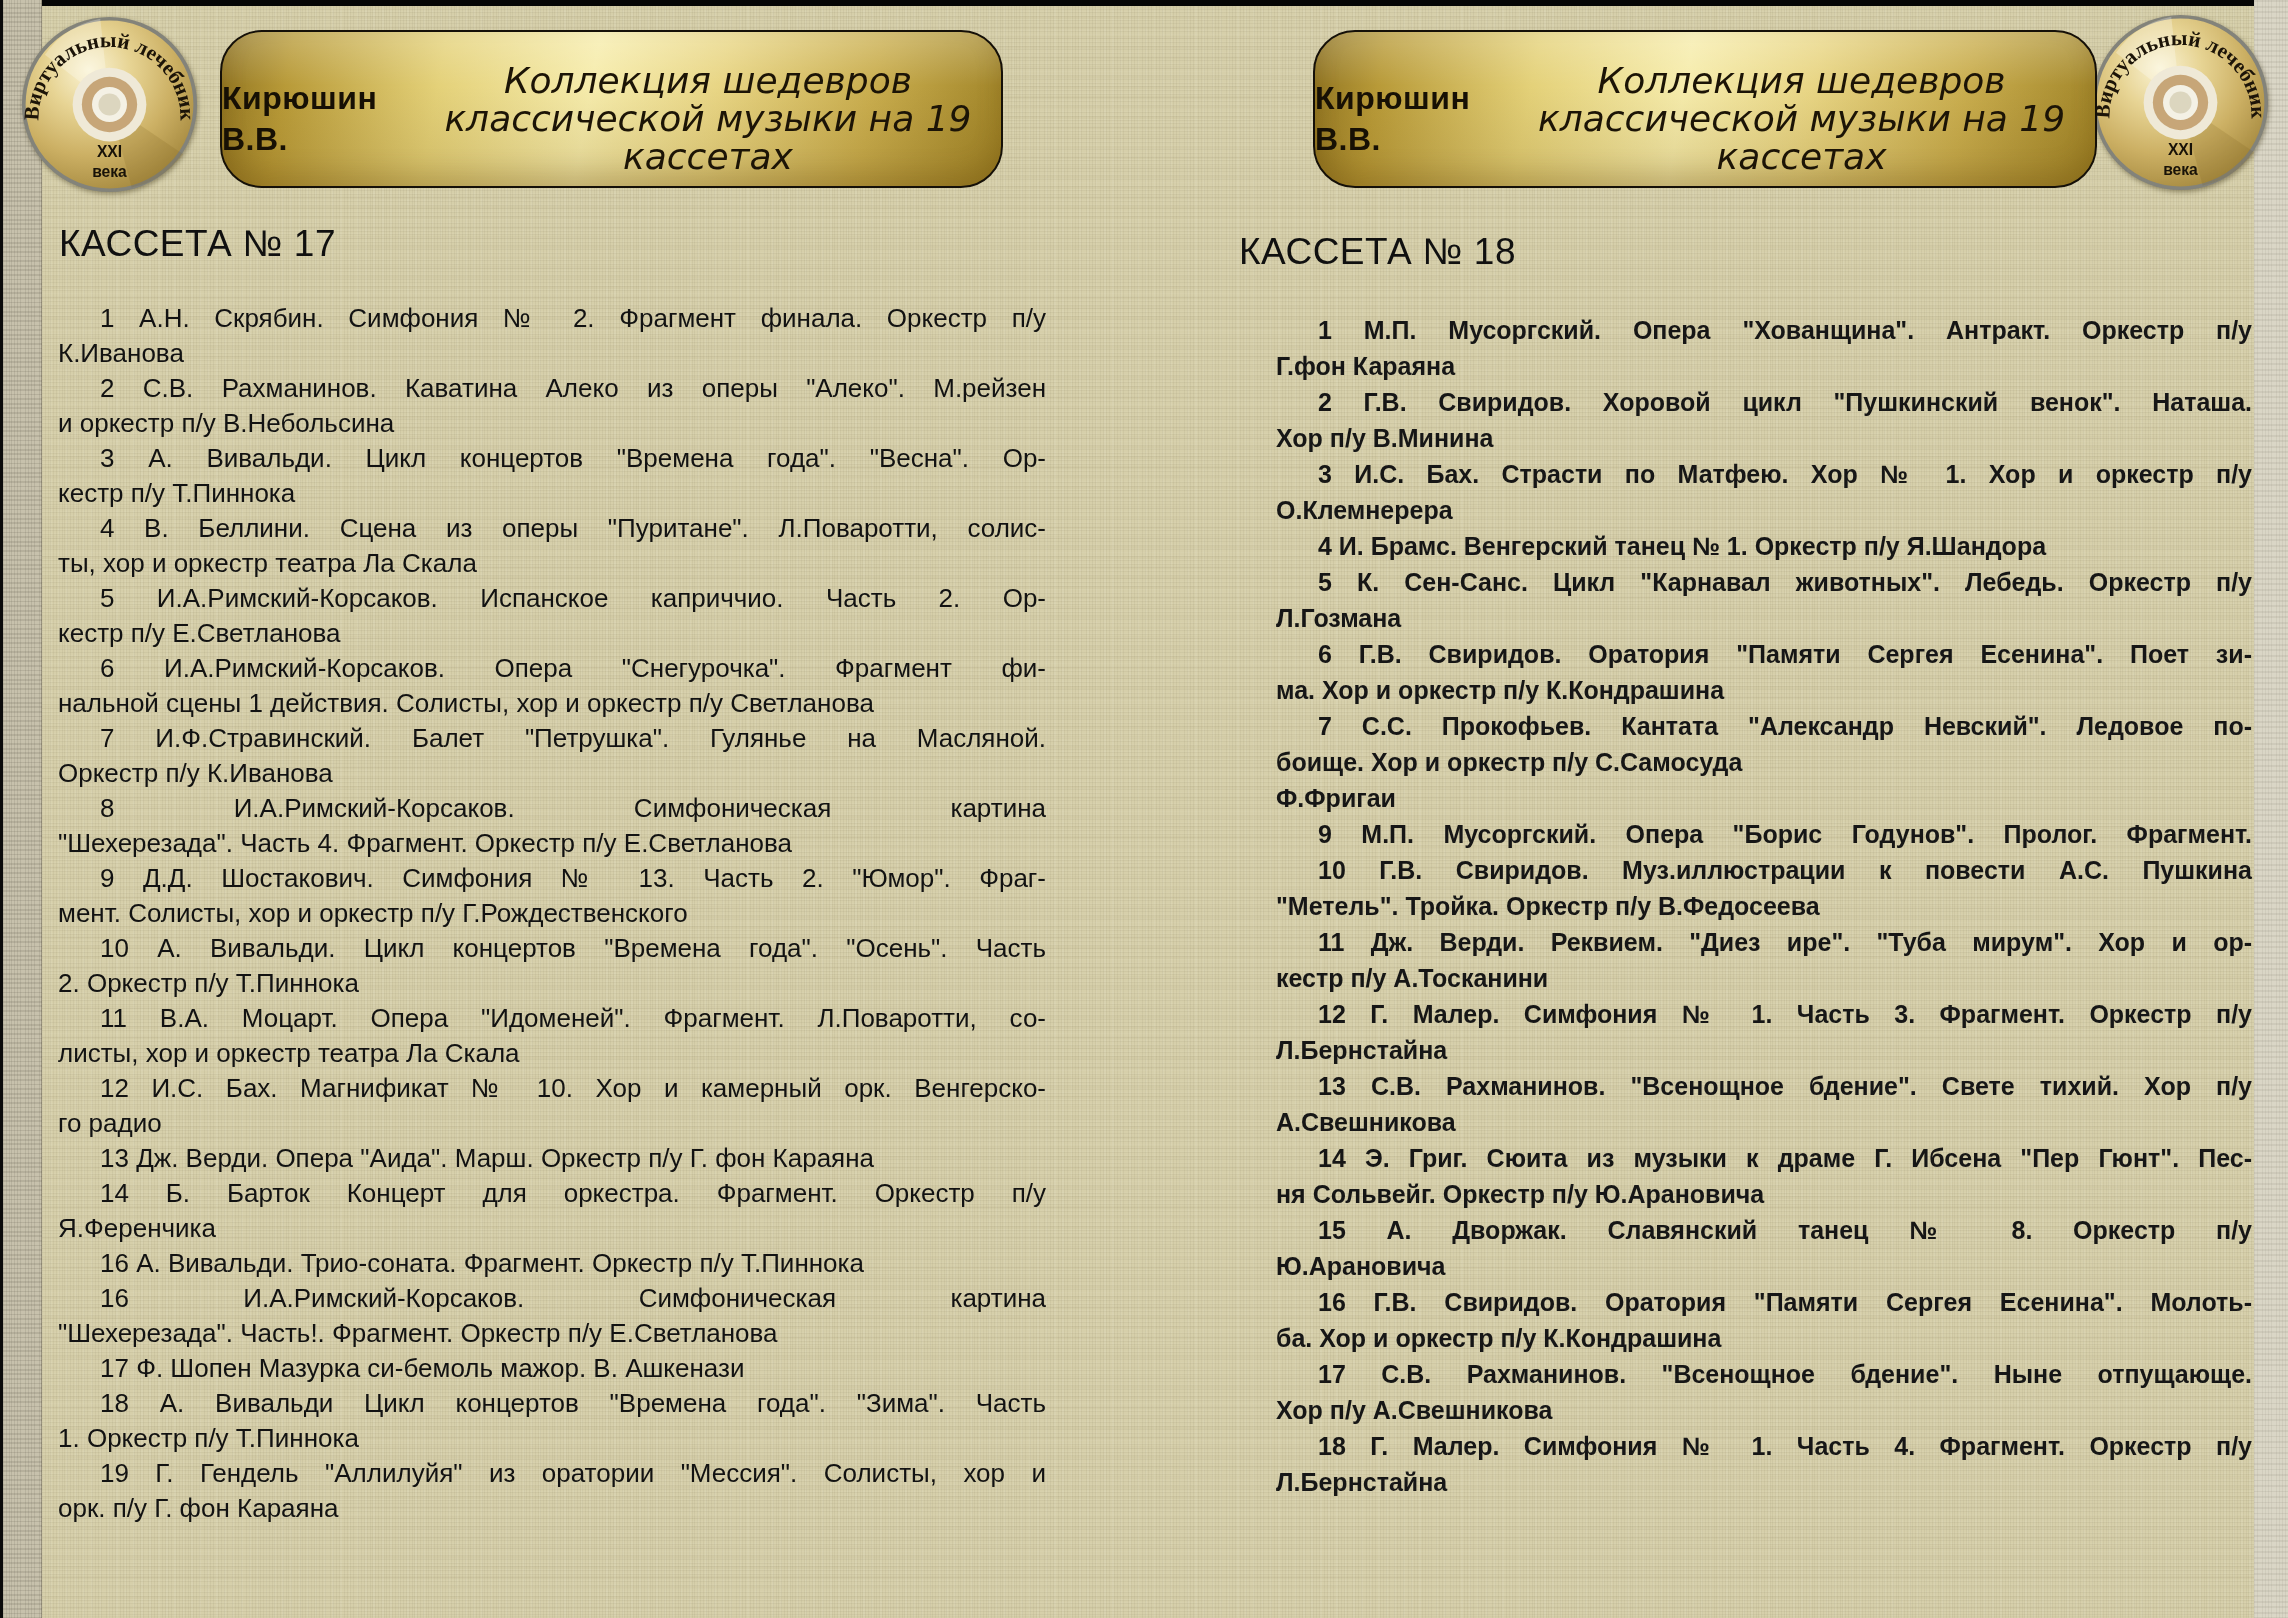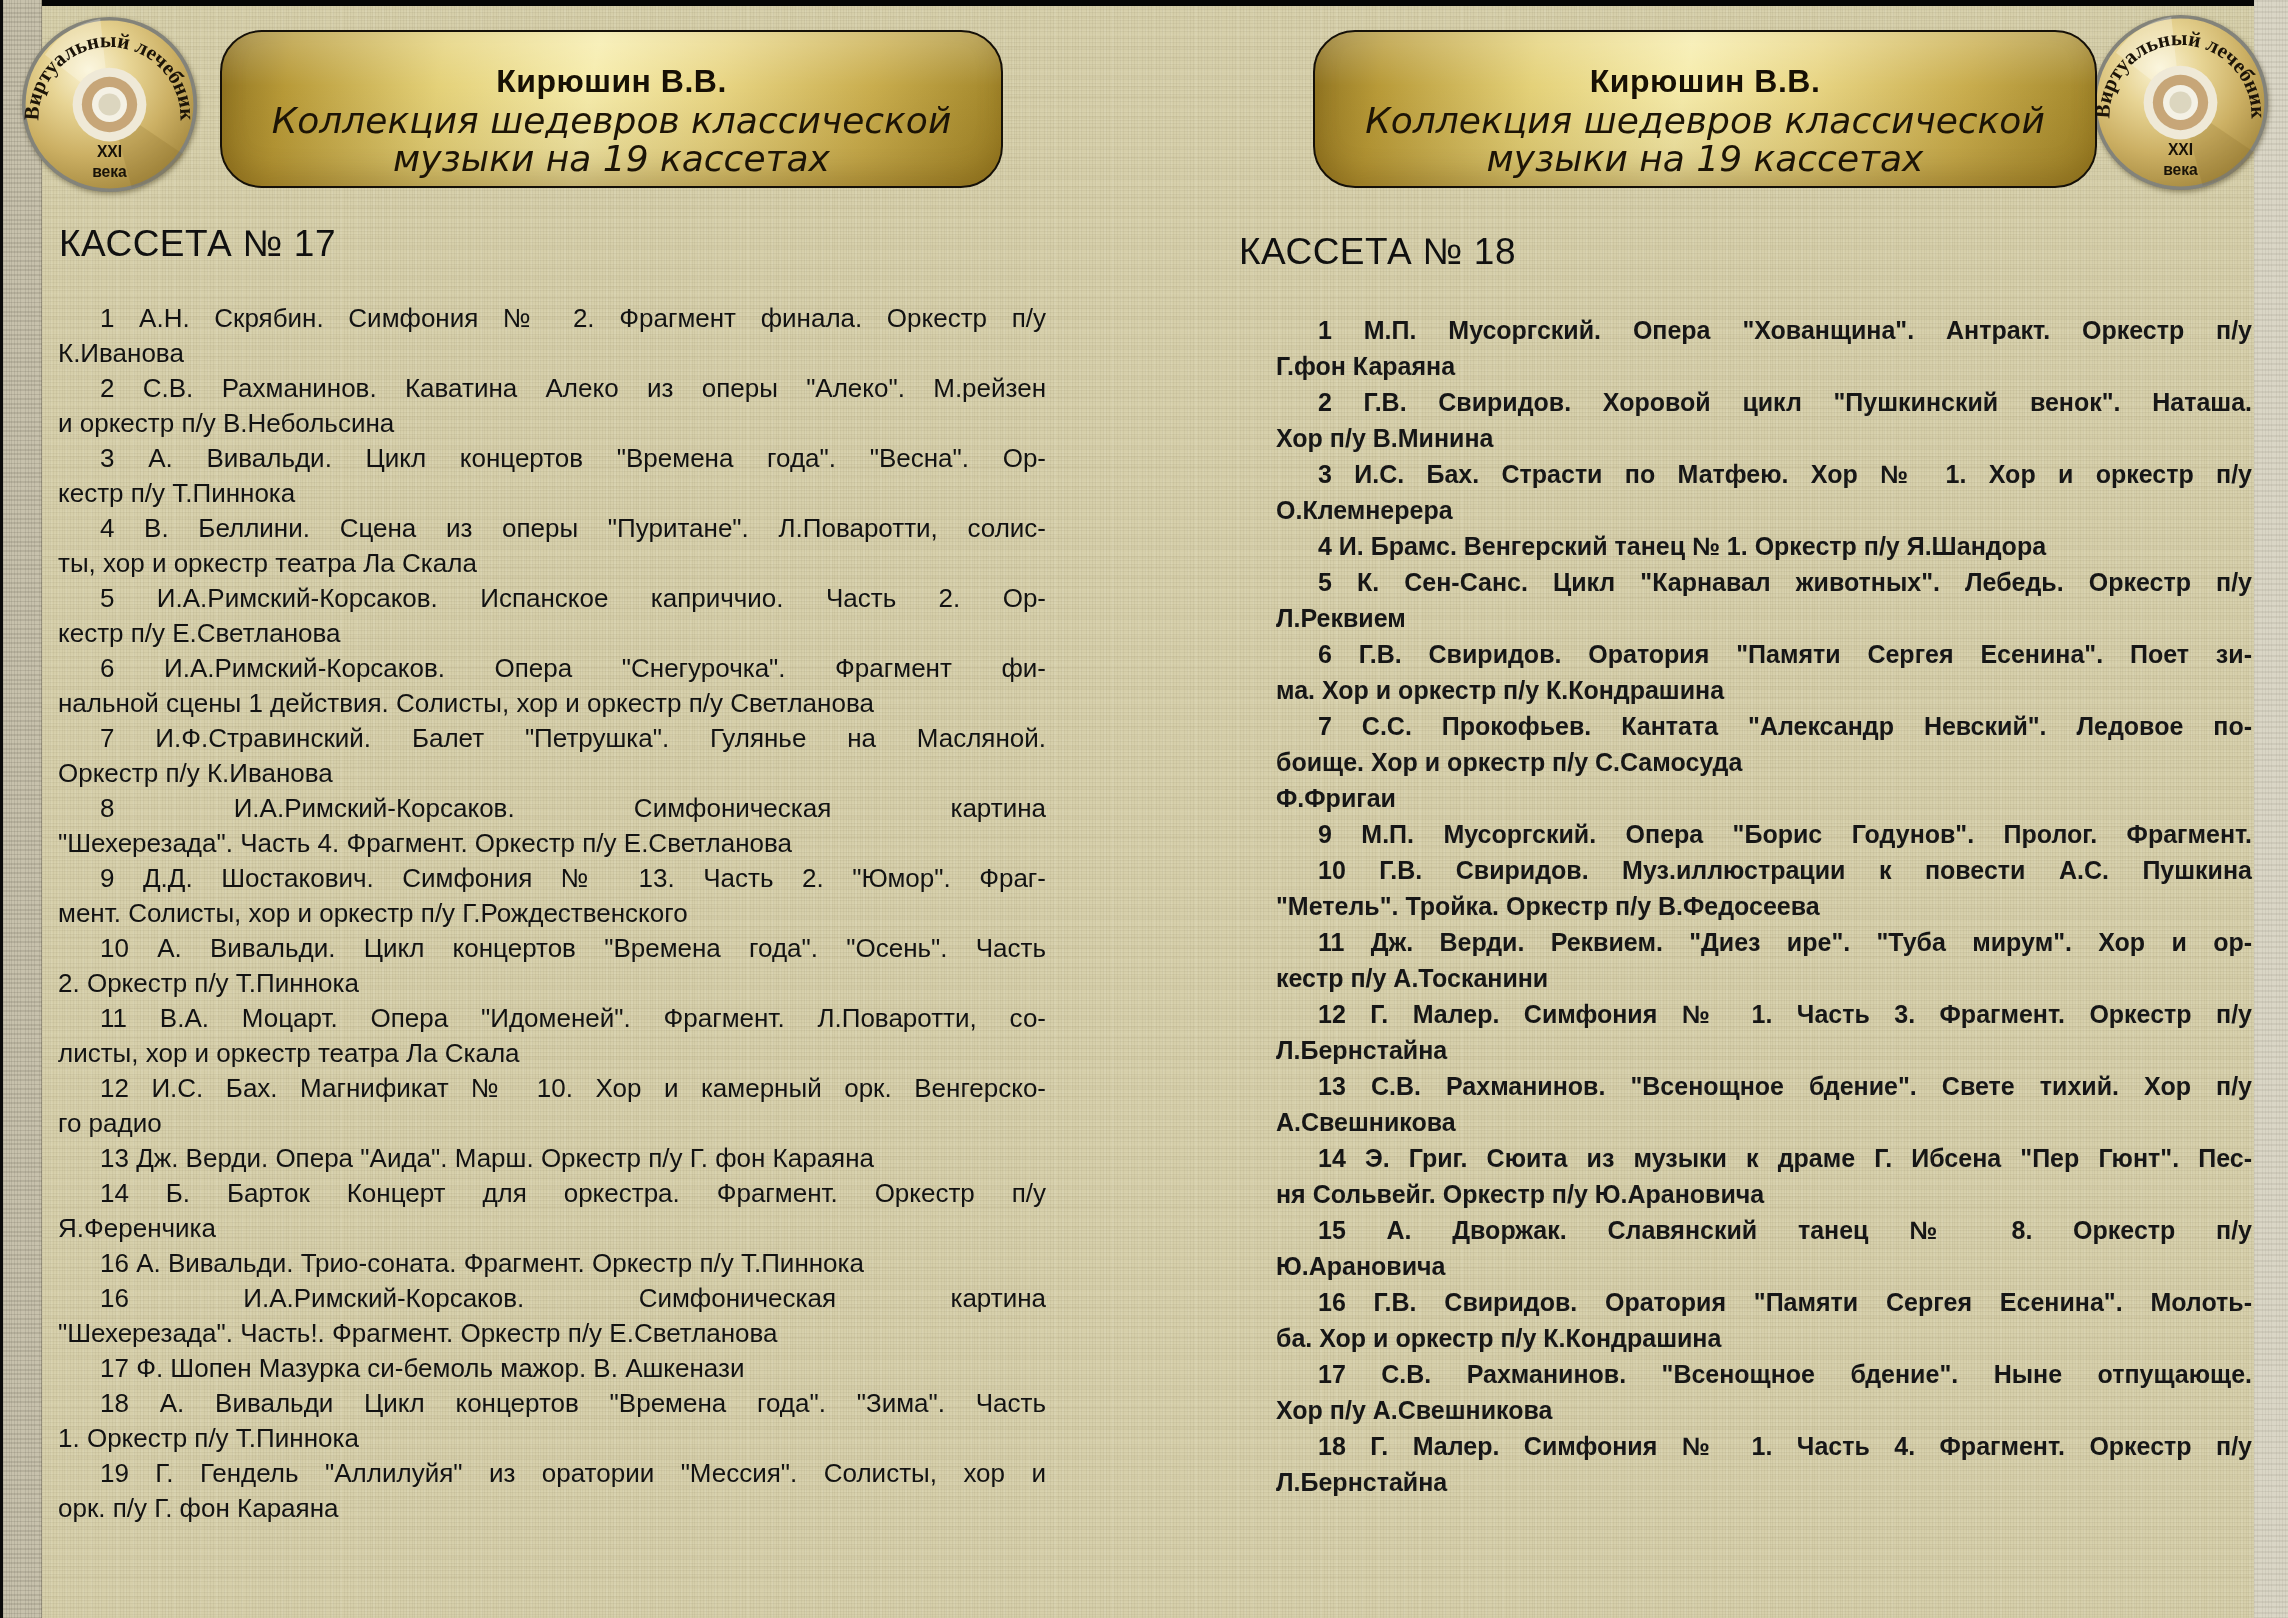--- a/index.html
+++ b/index.html
@@ -37,22 +37,22 @@
   .banner{
     position:absolute;
     height:158px;
     box-sizing:border-box;
     border:2.8px solid #151008;
     border-radius:42px;
     background:
       linear-gradient(to bottom, rgba(255,255,245,0.25) 0%, rgba(255,255,245,0) 35%, rgba(110,80,10,0.18) 100%),
       linear-gradient(100deg, #8f7320 0%, #b89a38 9%, #e4d179 28%, #f6ecac 47%, #e8d584 63%, #c9ad4e 82%, #9e8226 100%);
     box-shadow: inset 0 -13px 24px rgba(90,60,0,0.22);
-    display:flex;flex-direction:column;align-items:center;
-    padding-top:29px;
+    display:flex;flex-direction:row;align-items:center;
+    padding-top:20px;
   }
   .banner-author{
     font-size:32px;font-weight:bold;line-height:41px;color:#171004;
     letter-spacing:0.5px;
   }
   .banner-subtitle{
     font-family:"DejaVu Sans", sans-serif;
     font-style:italic;
     font-size:36px;line-height:38px;
     width:701px;text-align:center;color:#1c1406;
@@ -183,21 +183,21 @@
     <div class="cassette-title" style="left:1239px;top:231px;">КАССЕТА № 18</div>
     <div class="tracks heavy" style="left:1276px;top:312px;width:976px;">
         <div class="track-line first just">1 М.П. Мусоргский. Опера "Хованщина". Антракт. Оркестр п/у</div>
         <div class="track-line">Г.фон Караяна</div>
         <div class="track-line first just">2 Г.В. Свиридов. Хоровой цикл "Пушкинский венок". Наташа.</div>
         <div class="track-line">Хор п/у В.Минина</div>
         <div class="track-line first just">3 И.С. Бах. Страсти по Матфею. Хор № 1. Хор и оркестр п/у</div>
         <div class="track-line">О.Клемнерера</div>
         <div class="track-line first">4 И. Брамс. Венгерский танец № 1. Оркестр п/у Я.Шандора</div>
         <div class="track-line first just">5 К. Сен-Санс. Цикл "Карнавал животных". Лебедь. Оркестр п/у</div>
-        <div class="track-line">Л.Реквием</div>
+        <div class="track-line">Л.Гозмана</div>
         <div class="track-line first just">6 Г.В. Свиридов. Оратория "Памяти Сергея Есенина". Поет зи-</div>
         <div class="track-line">ма. Хор и оркестр п/у К.Кондрашина</div>
         <div class="track-line first just">7 С.С. Прокофьев. Кантата "Александр Невский". Ледовое по-</div>
         <div class="track-line">боище. Хор и оркестр п/у С.Самосуда</div>
         <div class="track-line">Ф.Фригаи</div>
         <div class="track-line first just">9 М.П. Мусоргский. Опера "Борис Годунов". Пролог. Фрагмент.</div>
         <div class="track-line first just">10 Г.В. Свиридов. Муз.иллюстрации к повести А.С. Пушкина</div>
         <div class="track-line">"Метель". Тройка. Оркестр п/у В.Федосеева</div>
         <div class="track-line first just">11 Дж. Верди. Реквием. "Диез ире". "Туба мирум". Хор и ор-</div>
         <div class="track-line">кестр п/у А.Тосканини</div>

